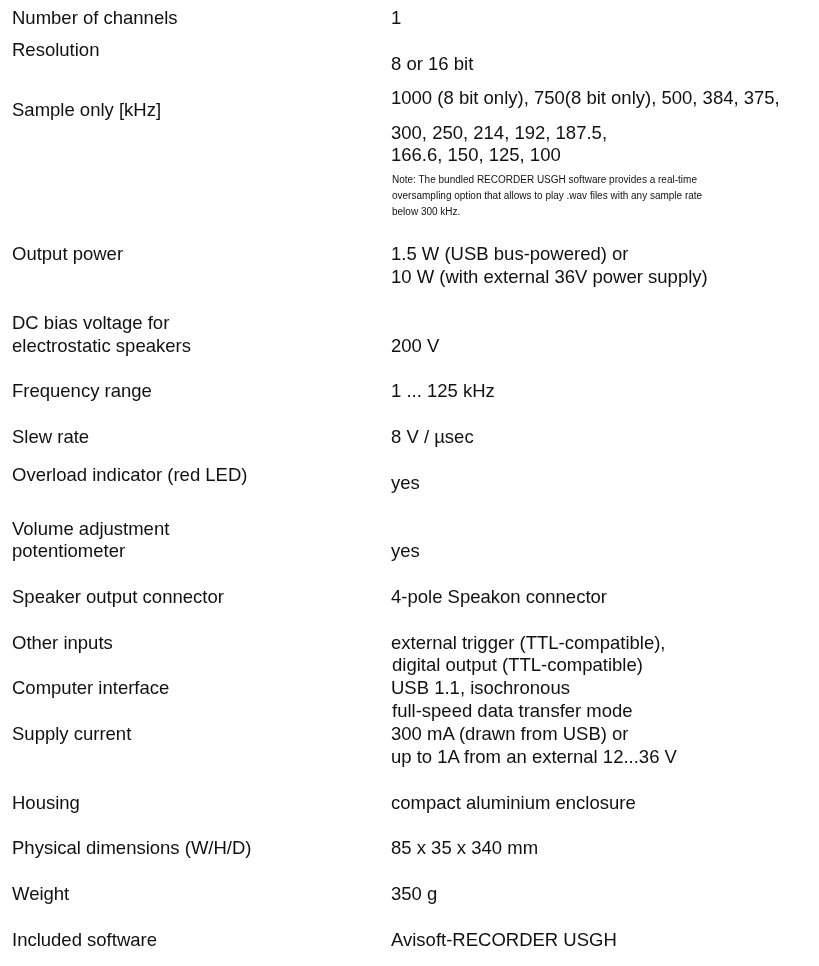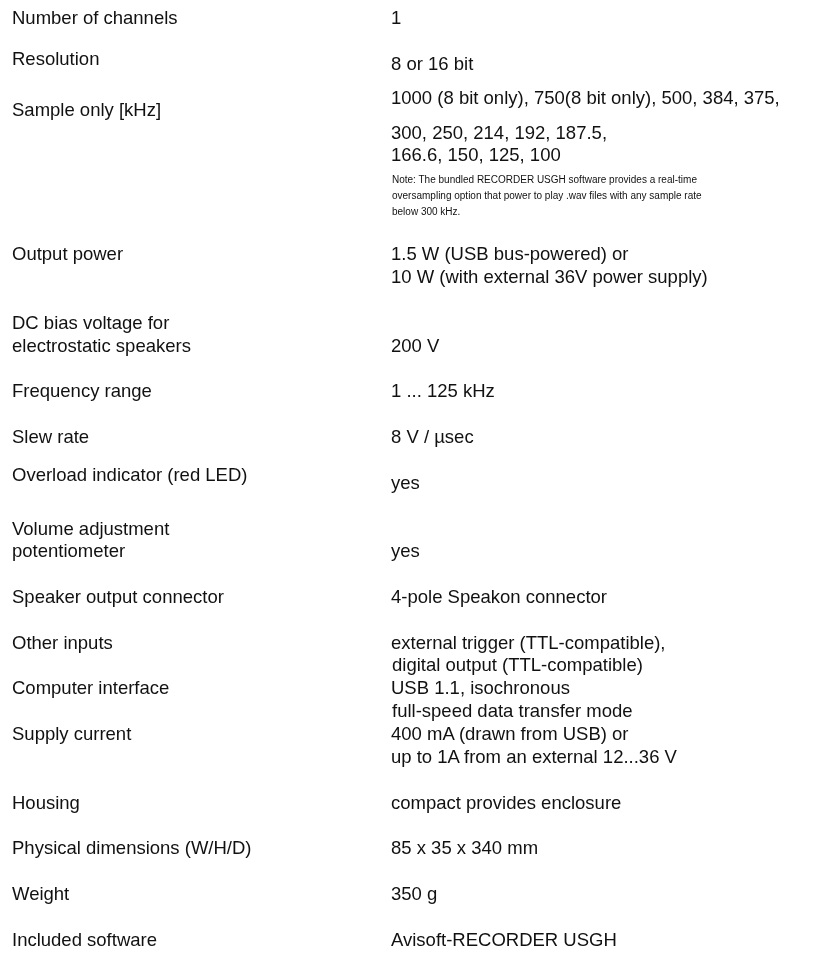--- a/index.html
+++ b/index.html
@@ -11,29 +11,29 @@
   .note { position:absolute; left:392px; font-size:10px; line-height:16px; white-space:nowrap; }
 </style>
 </head>
 <body>
 
 <div>
 
   <div class="t l" style="top:7px">Number of channels</div>
   <div class="t r" style="top:7px">1</div>
 
-  <div class="t l" style="top:48px">Resolution</div>
+  <div class="t l" style="top:39px">Resolution</div>
   <div class="t r" style="top:53px">8 or 16 bit</div>
 
   <div class="t l" style="top:99px">Sample only [kHz]</div>
   <div class="t r" style="top:87px">1000 (8 bit only), 750(8 bit only), 500, 384, 375,</div>
   <div class="t r" style="top:122px">300, 250, 214, 192, 187.5,</div>
   <div class="t r" style="top:144px">166.6, 150, 125, 100</div>
   <div class="note" style="top:172px">Note: The bundled RECORDER USGH software provides a real-time</div>
-  <div class="note" style="top:188px">oversampling option that power to play .wav files with any sample rate</div>
+  <div class="note" style="top:188px">oversampling option that allows to play .wav files with any sample rate</div>
   <div class="note" style="top:204px">below 300 kHz.</div>
 
   <div class="t l" style="top:243px">Output power</div>
   <div class="t r" style="top:243px">1.5 W (USB bus-powered) or</div>
   <div class="t r" style="top:266px">10 W (with external 36V power supply)</div>
 
   <div class="t l" style="top:312px">DC bias voltage for</div>
   <div class="t l" style="top:335px">electrostatic speakers</div>
   <div class="t r" style="top:335px">200 V</div>
 
@@ -55,25 +55,25 @@
 
   <div class="t l" style="top:632px">Other inputs</div>
   <div class="t r" style="top:632px">external trigger (TTL-compatible),</div>
   <div class="t r" style="top:654px;left:392px">digital output (TTL-compatible)</div>
 
   <div class="t l" style="top:677px">Computer interface</div>
   <div class="t r" style="top:677px">USB 1.1, isochronous</div>
   <div class="t r" style="top:700px;left:392px">full-speed data transfer mode</div>
 
   <div class="t l" style="top:723px">Supply current</div>
-  <div class="t r" style="top:723px">400 mA (drawn from USB) or</div>
+  <div class="t r" style="top:723px">300 mA (drawn from USB) or</div>
   <div class="t r" style="top:746px">up to 1A from an external 12...36 V</div>
 
   <div class="t l" style="top:792px">Housing</div>
-  <div class="t r" style="top:792px">compact provides enclosure</div>
+  <div class="t r" style="top:792px">compact aluminium enclosure</div>
 
   <div class="t l" style="top:837px">Physical dimensions (W/H/D)</div>
   <div class="t r" style="top:837px">85 x 35 x 340 mm</div>
 
   <div class="t l" style="top:883px">Weight</div>
   <div class="t r" style="top:883px">350 g</div>
 
   <div class="t l" style="top:929px">Included software</div>
   <div class="t r" style="top:929px">Avisoft-RECORDER USGH</div>
 </div>

